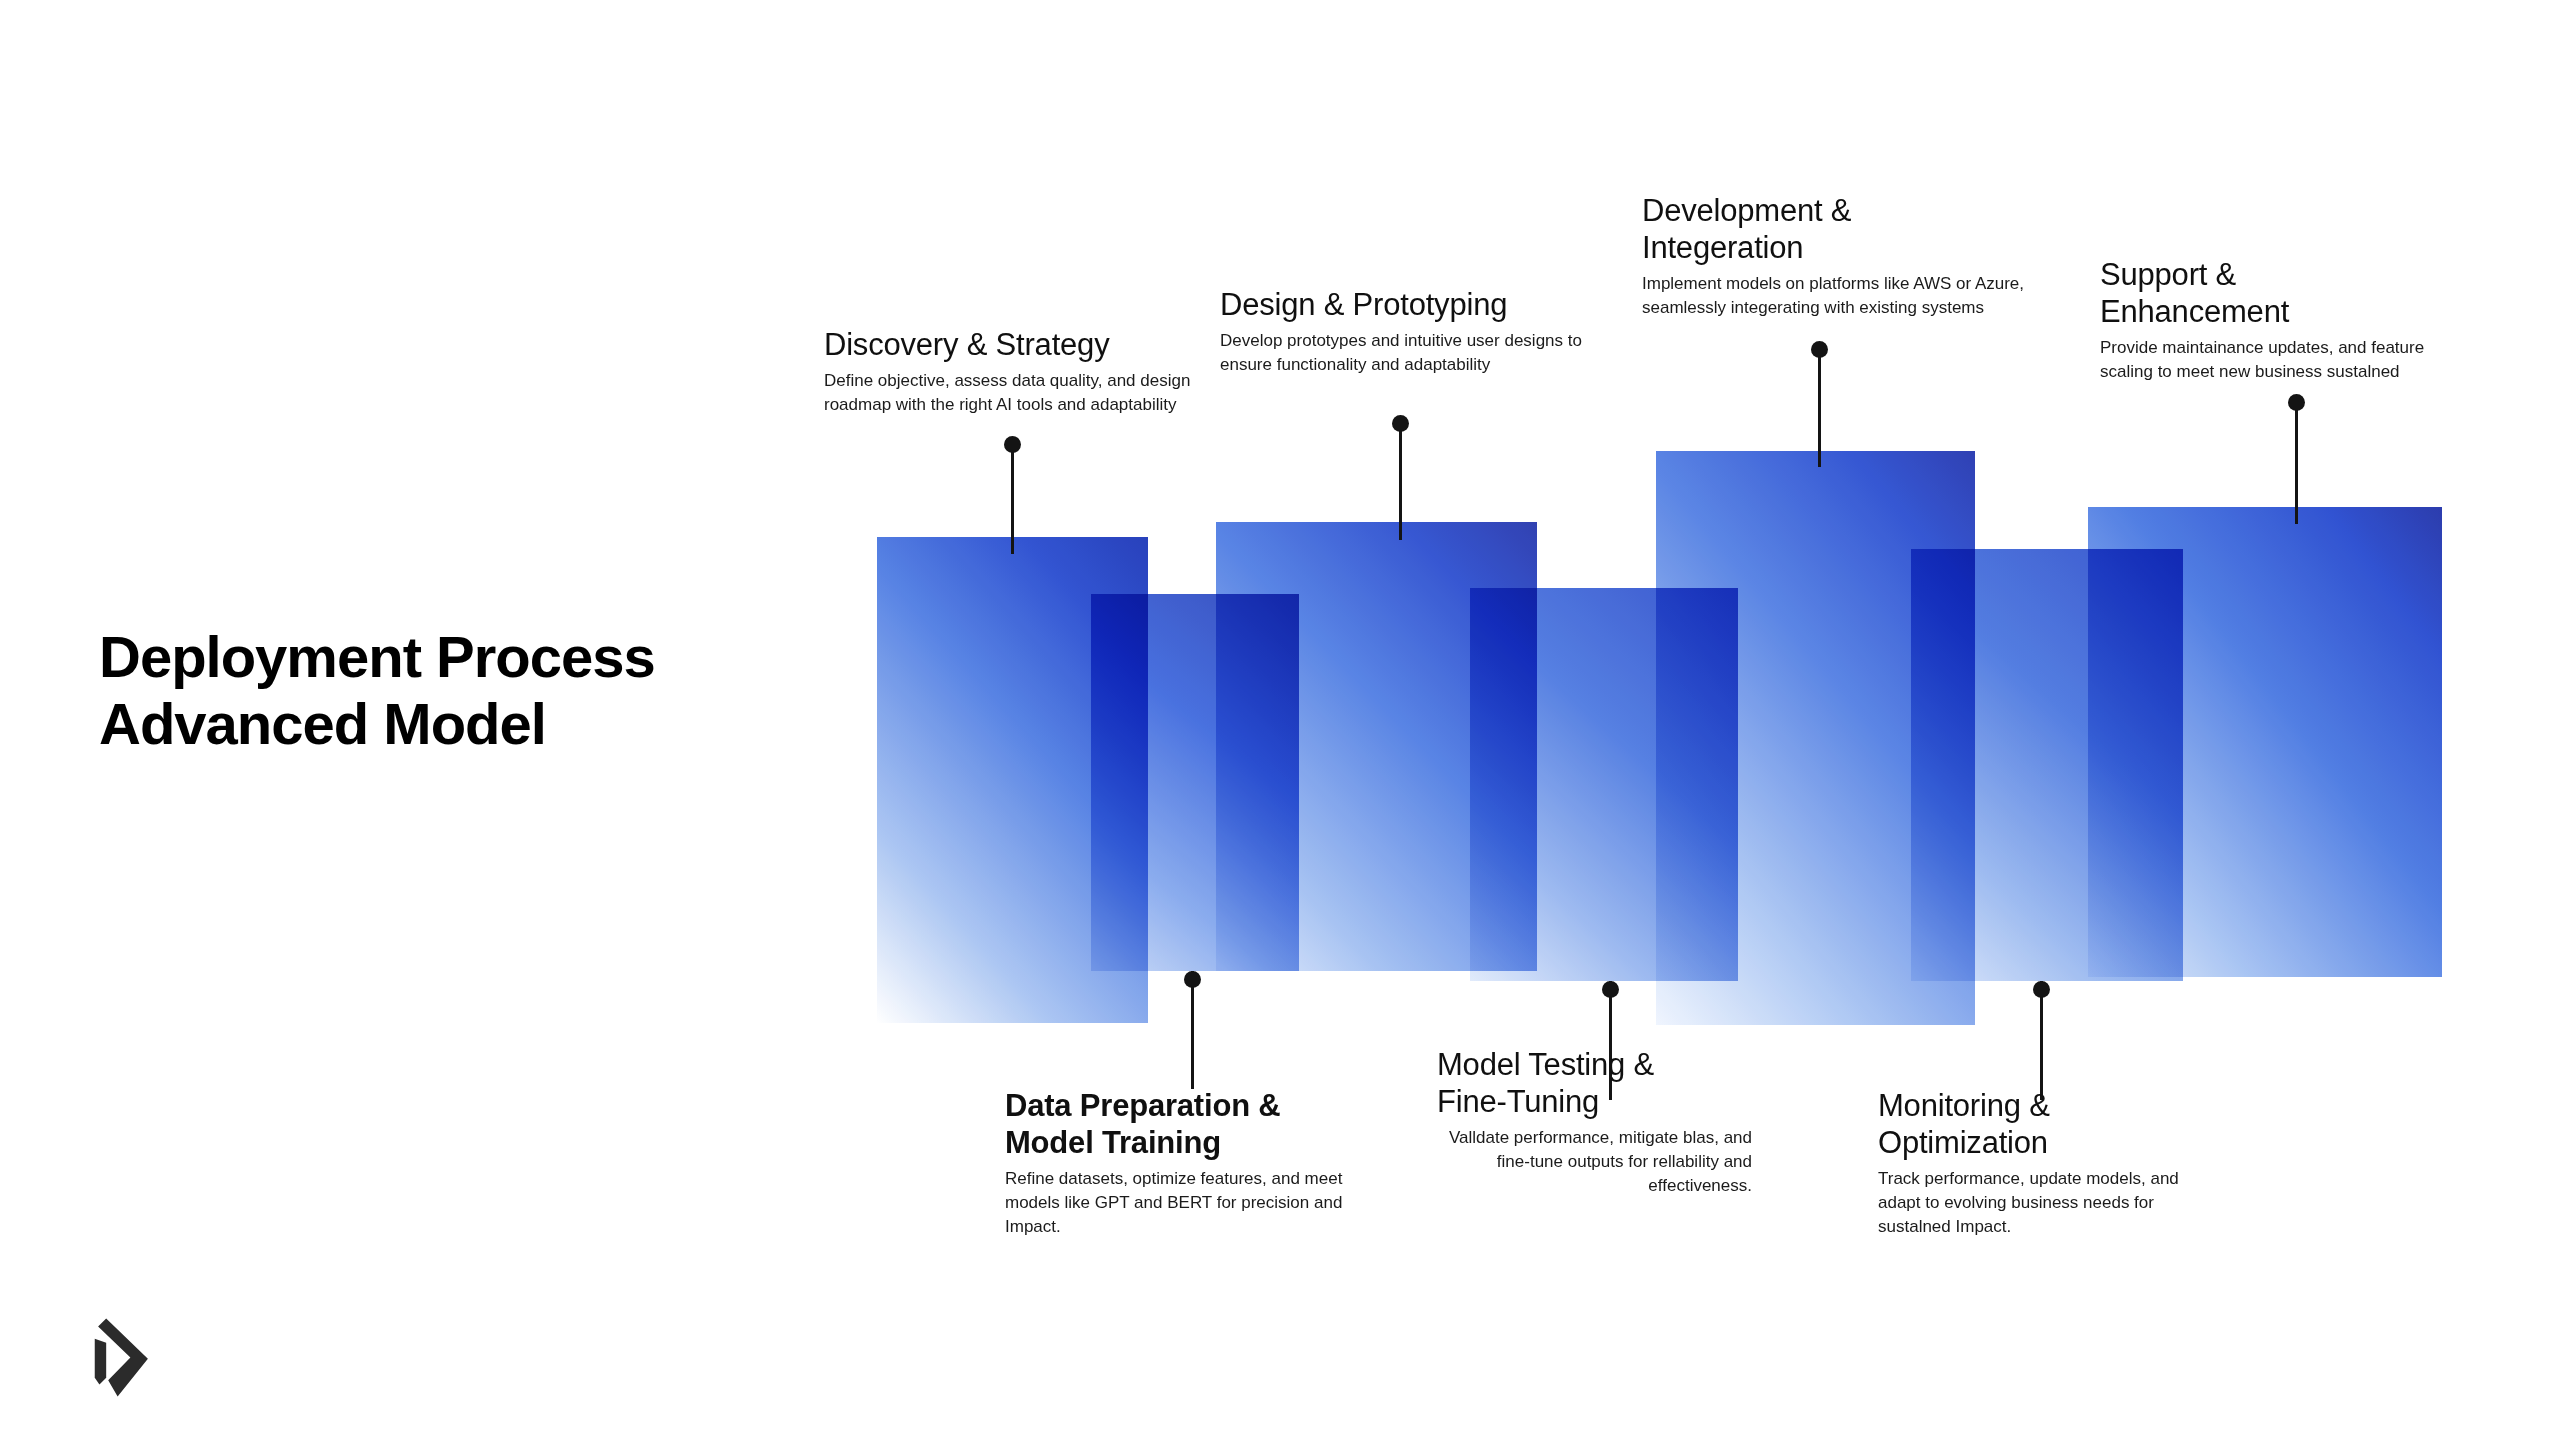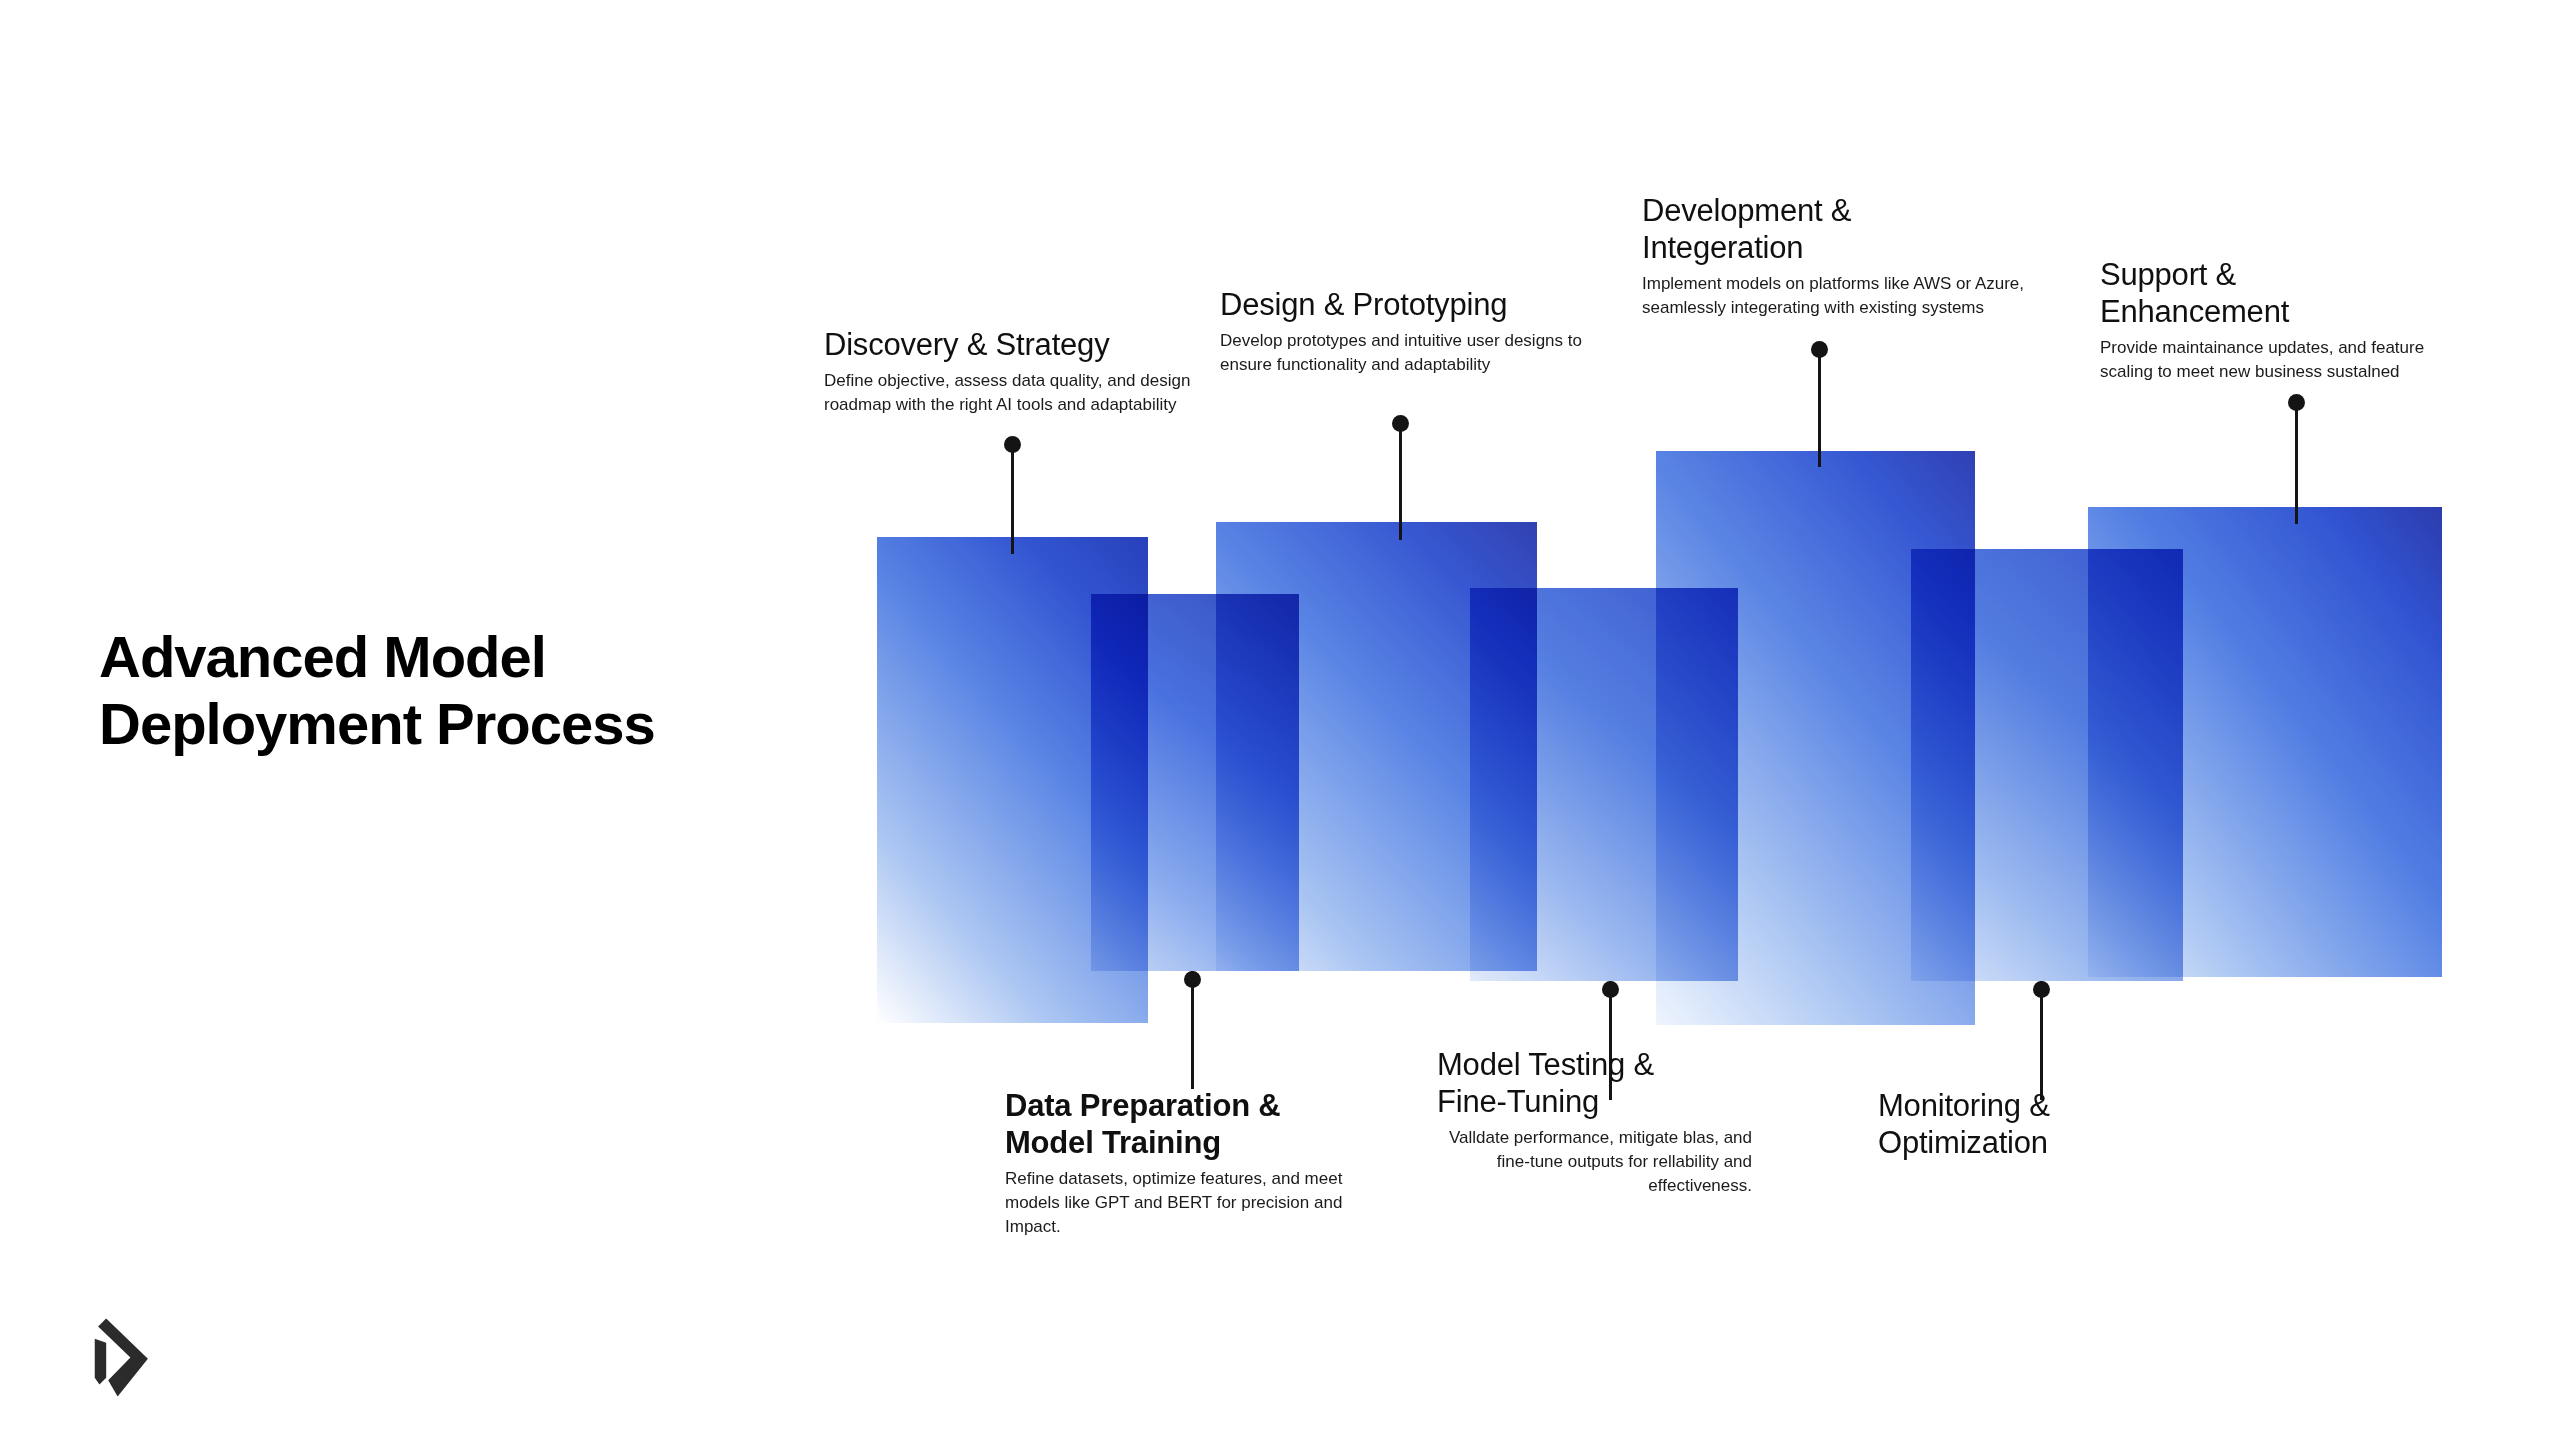--- a/index.html
+++ b/index.html
@@ -95,22 +95,22 @@
     left: 86px;
     top: 1313px;
     width: 74px;
     height: 89px;
   }
 </style>
 </head>
 <body>
 
 <div id="main-title">
+  <span class="tl">Deployment Process</span>
   <span class="tl">Advanced Model</span>
-  <span class="tl">Deployment Process</span>
 </div>
 
 <div id="bars-canvas">
 
   <div class="bar" style="left:877px; top:537px; width:271px; height:486px;
               background:linear-gradient(48deg,#ffffff 0%,#a7c3f2 24%,#4b7ae2 58%,#2348cf 82%,#1732b6 100%);
               opacity:.93;"></div>
 
   <div class="bar" style="left:1091px; top:594px; width:208px; height:377px;
               background:linear-gradient(38deg,#c8d9f7 0%,#7ba1ec 26%,#2f5ddb 62%,#1b34b4 100%);
@@ -197,20 +197,21 @@
   <p class="c-body" style="width:356px;">Refine datasets, optimize features, and meet models like GPT and BERT for precision and Impact.</p>
 </div>
 
 <div class="callout" style="left:1437px; top:1047px; width:315px;">
   <p class="c-title" style="width:268px;">Model Testing &amp; Fine-Tuning</p>
   <p class="c-body" style="width:315px;text-align:right;">Valldate performance, mitigate blas, and fine-tune outputs for rellability and effectiveness.</p>
 </div>
 
 <div class="callout" style="left:1878px; top:1088px; width:309px;">
   <p class="c-title" style="width:262px;">Monitoring &amp; Optimization</p>
+  <p class="c-body" style="width:309px;">Track performance, update models, and adapt to evolving business needs for sustalned Impact.</p>
 </div>
 
 <div id="brand-logo">
   <svg viewBox="0 0 110 132" width="74" height="89" aria-hidden="true">
     <path d="M18 20 L30 8 L92 68 L47 124 L33 100 L66 66 Z" fill="#2b2b2b"></path>
     <path d="M13 38 L30 44 L30 96 L20 106 L13 96 Z" fill="#2b2b2b"></path>
   </svg>
 </div>
 
 

